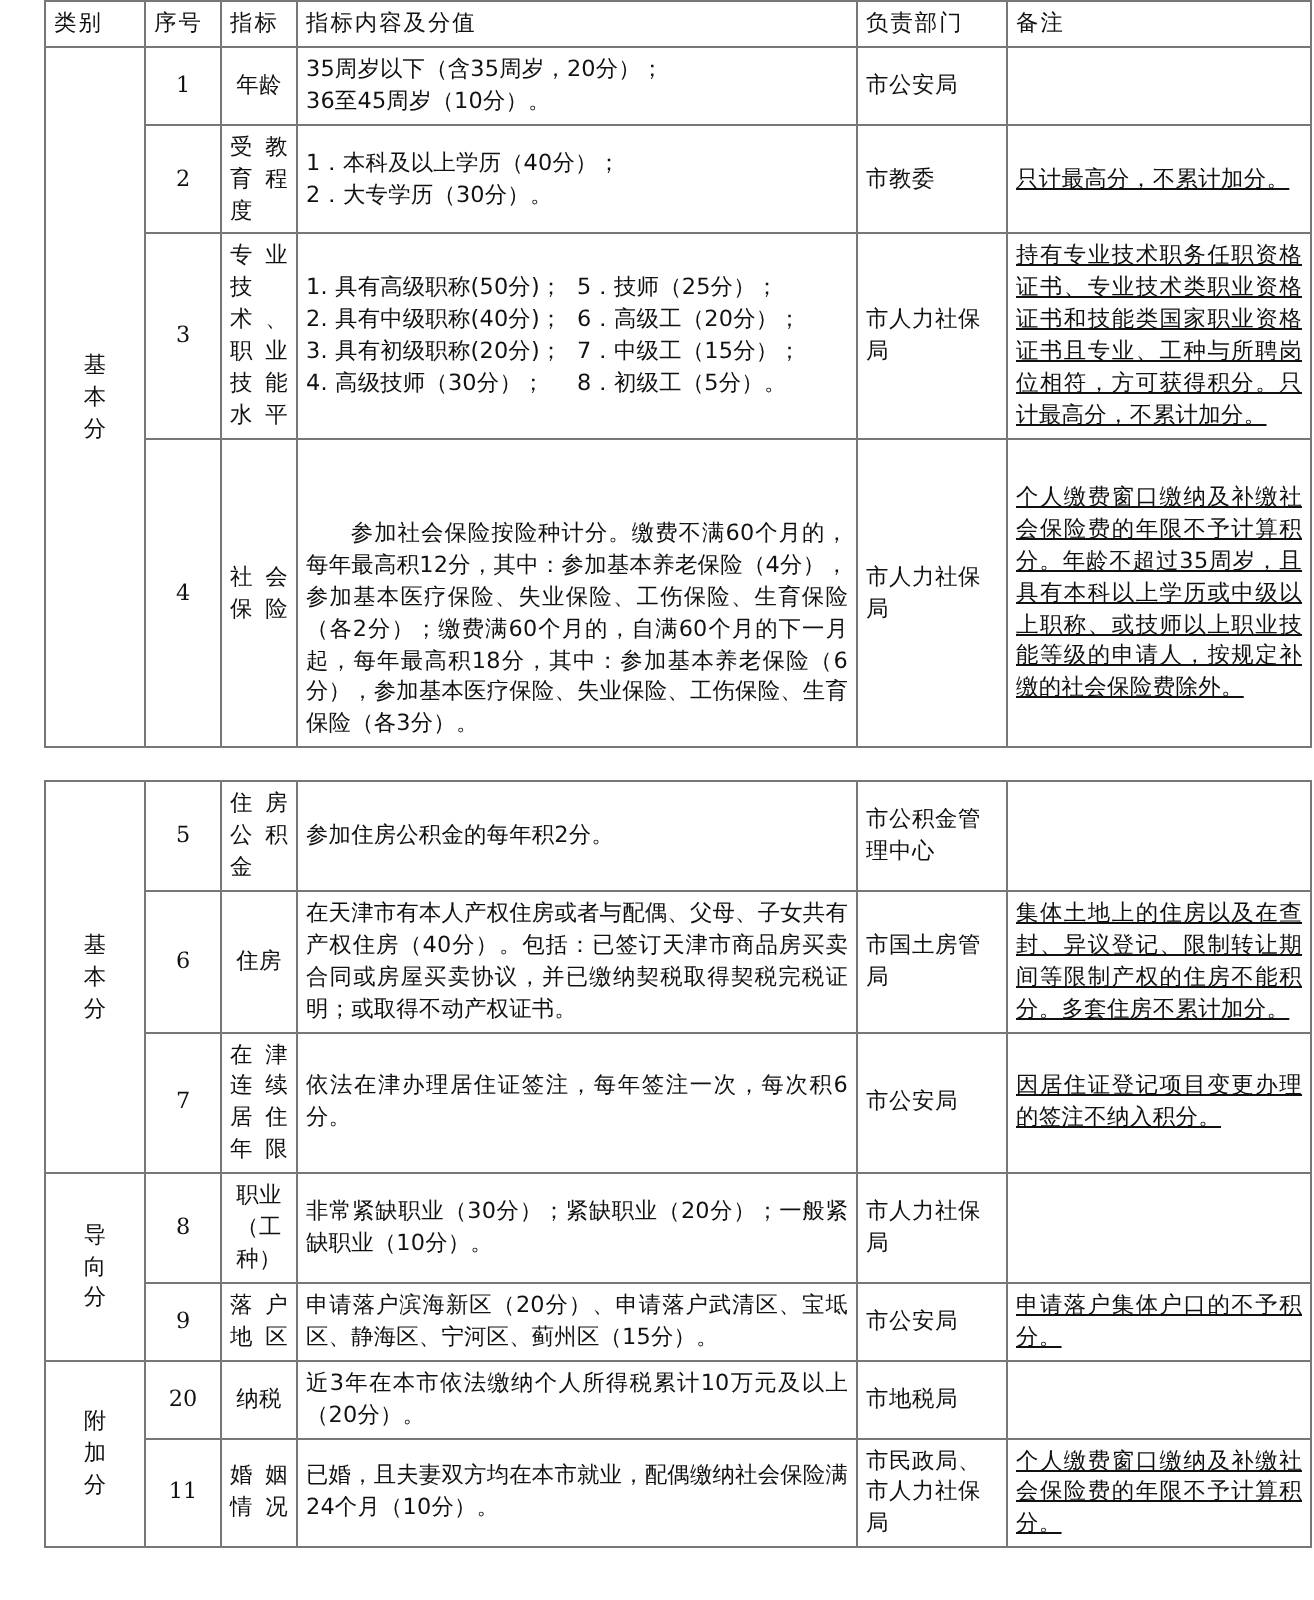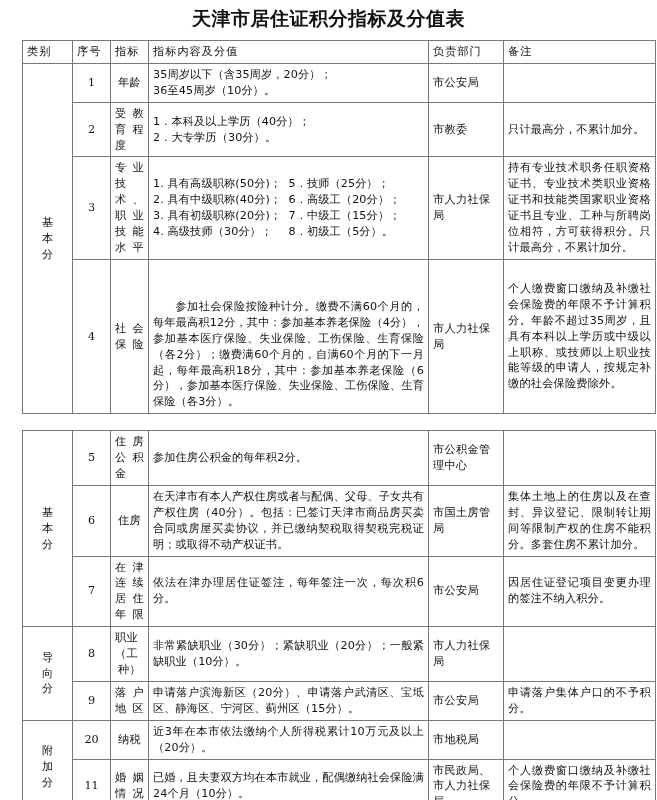--- a/index.html
+++ b/index.html
@@ -81,58 +81,58 @@
   }
   td.ind {
     text-align: justify;
     text-align-last: justify;
     letter-spacing: 0.2px;
     font-size: 11.4px;
     line-height: 1.45;
     padding: 3px 3px;
   }
   td.ind.short {
-    text-align: left;
+    text-align: center;
     text-align-last: center;
   }
   td.body {
     text-align: justify;
     text-align-last: left;
     letter-spacing: 0.1px;
   }
   td.body .indent { text-indent: 2em; display: block; margin-top: 36px; }
   td.dept {
     letter-spacing: 0.3px;
     line-height: 1.45;
   }
   td.note {
     text-align: justify;
     text-align-last: left;
     letter-spacing: 0.2px;
     line-height: 1.5;
+    text-decoration: underline;
   }
   .two-col {
     display: flex;
     gap: 0px;
     justify-content: space-between;
   }
   .two-col .col { flex: 1 1 50%; }
   .two-col .col div { white-space: nowrap; }
   .lines div { white-space: nowrap; }
   .gap {
     height: 16px;
   }
   .tbl-wrap { position: relative; }
 </style>
 </head>
 <body>
 
 <div class="page">
 
-  <div class="doc-title">天津市居住证积分指标及分值表</div>
 
   <div class="tbl-wrap">
   <table class="grid">
     <colgroup>
       <col class="c-cat">
           <col class="c-no">
           <col class="c-ind">
       <col class="c-body">
           <col class="c-dept">
           <col class="c-note">

